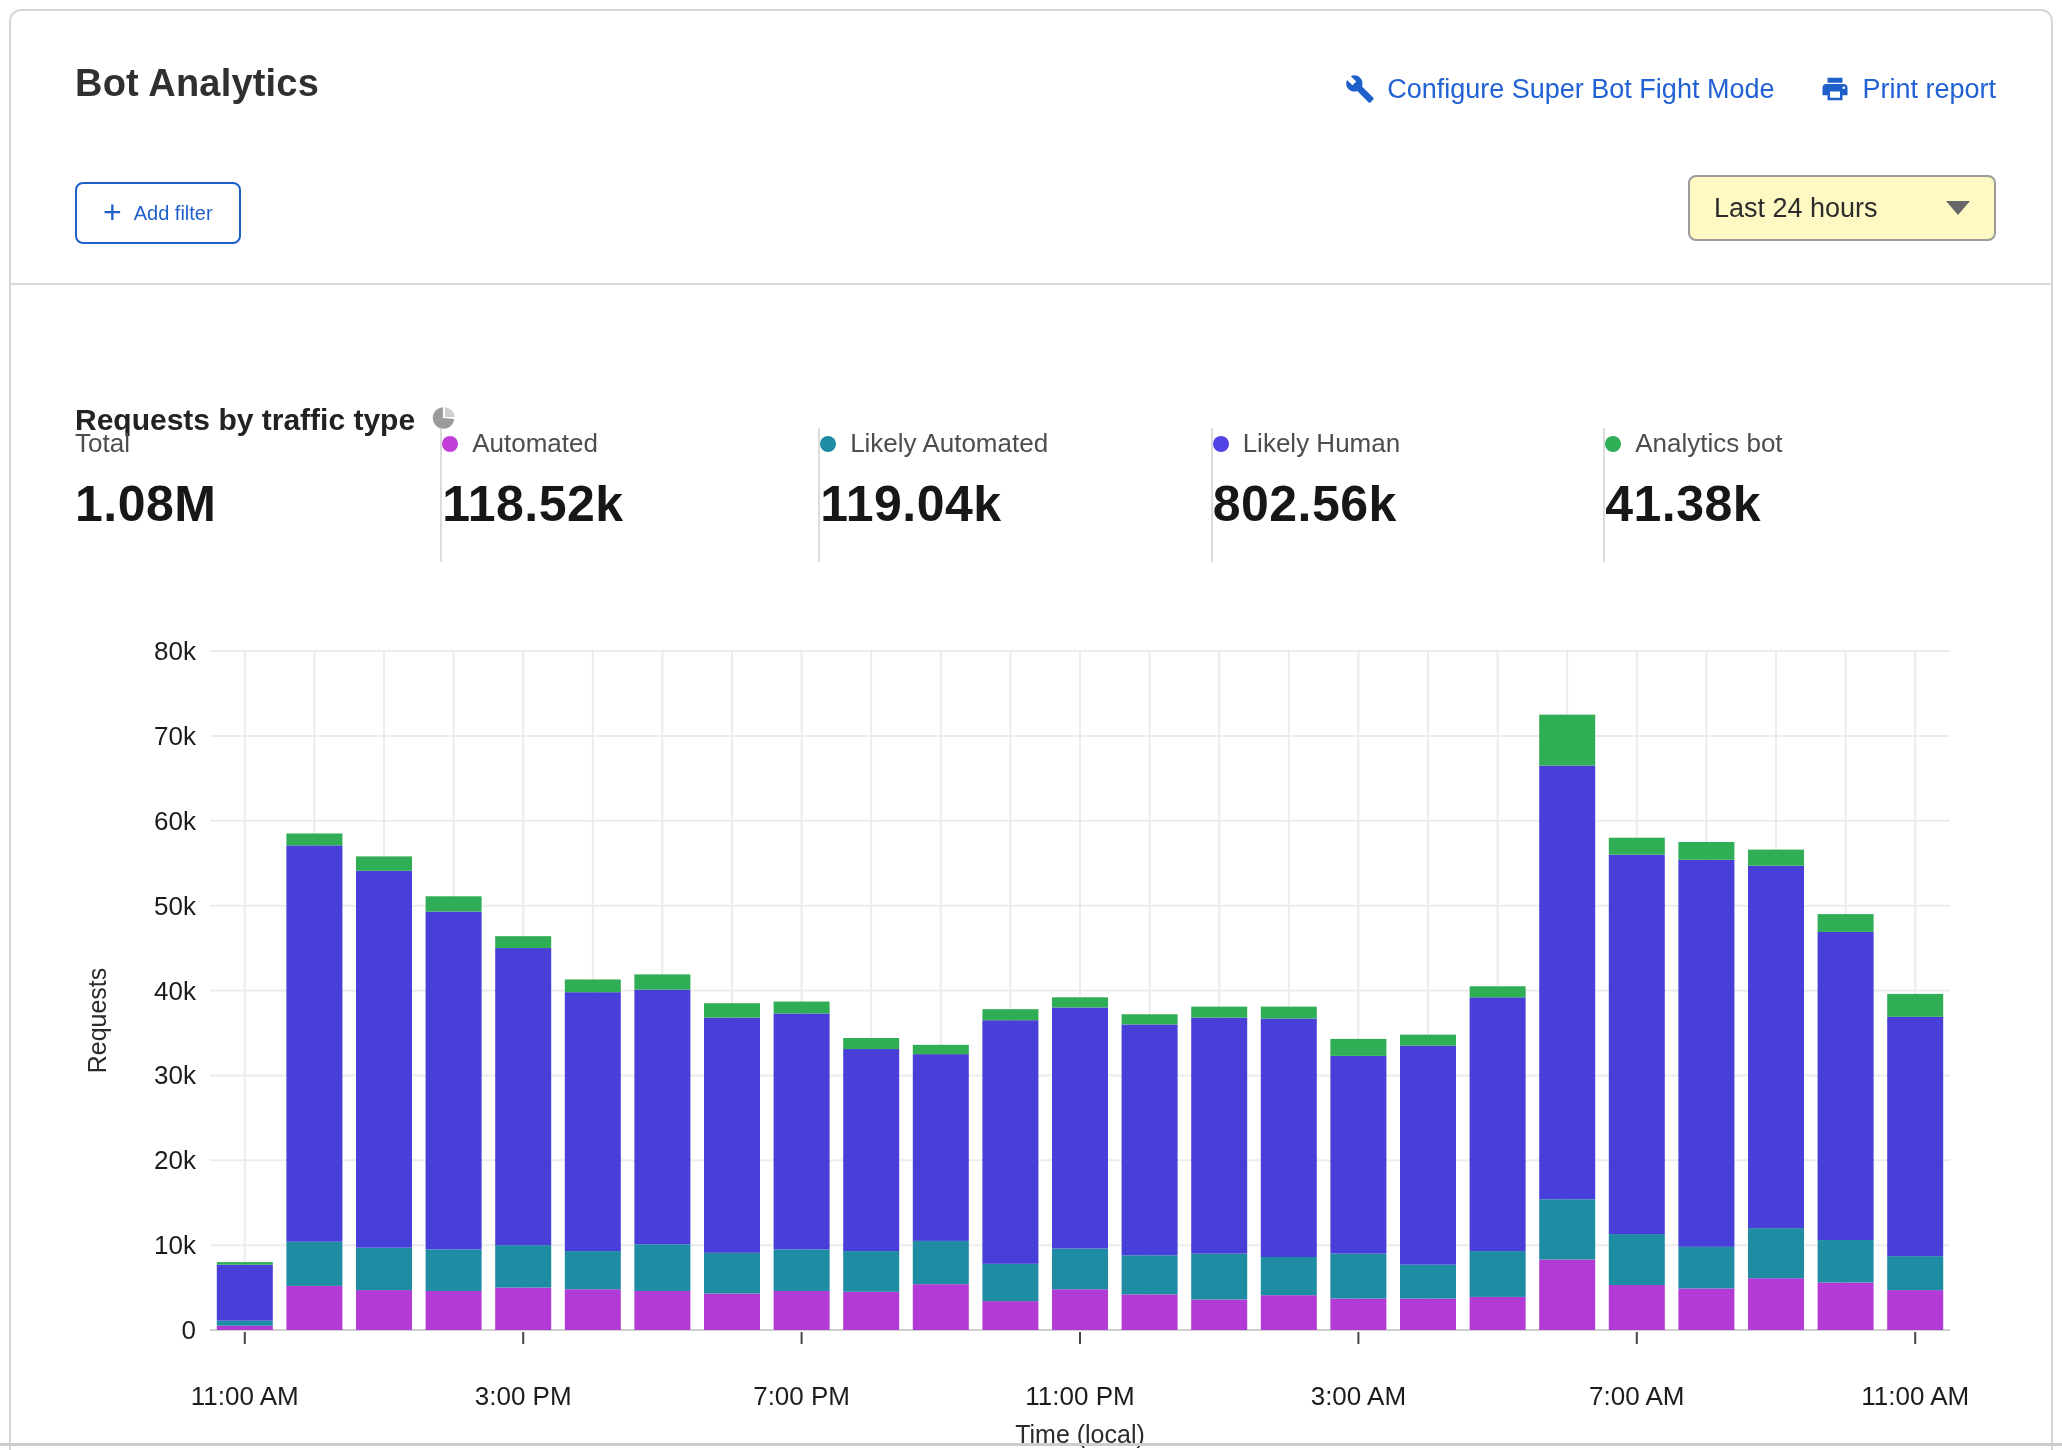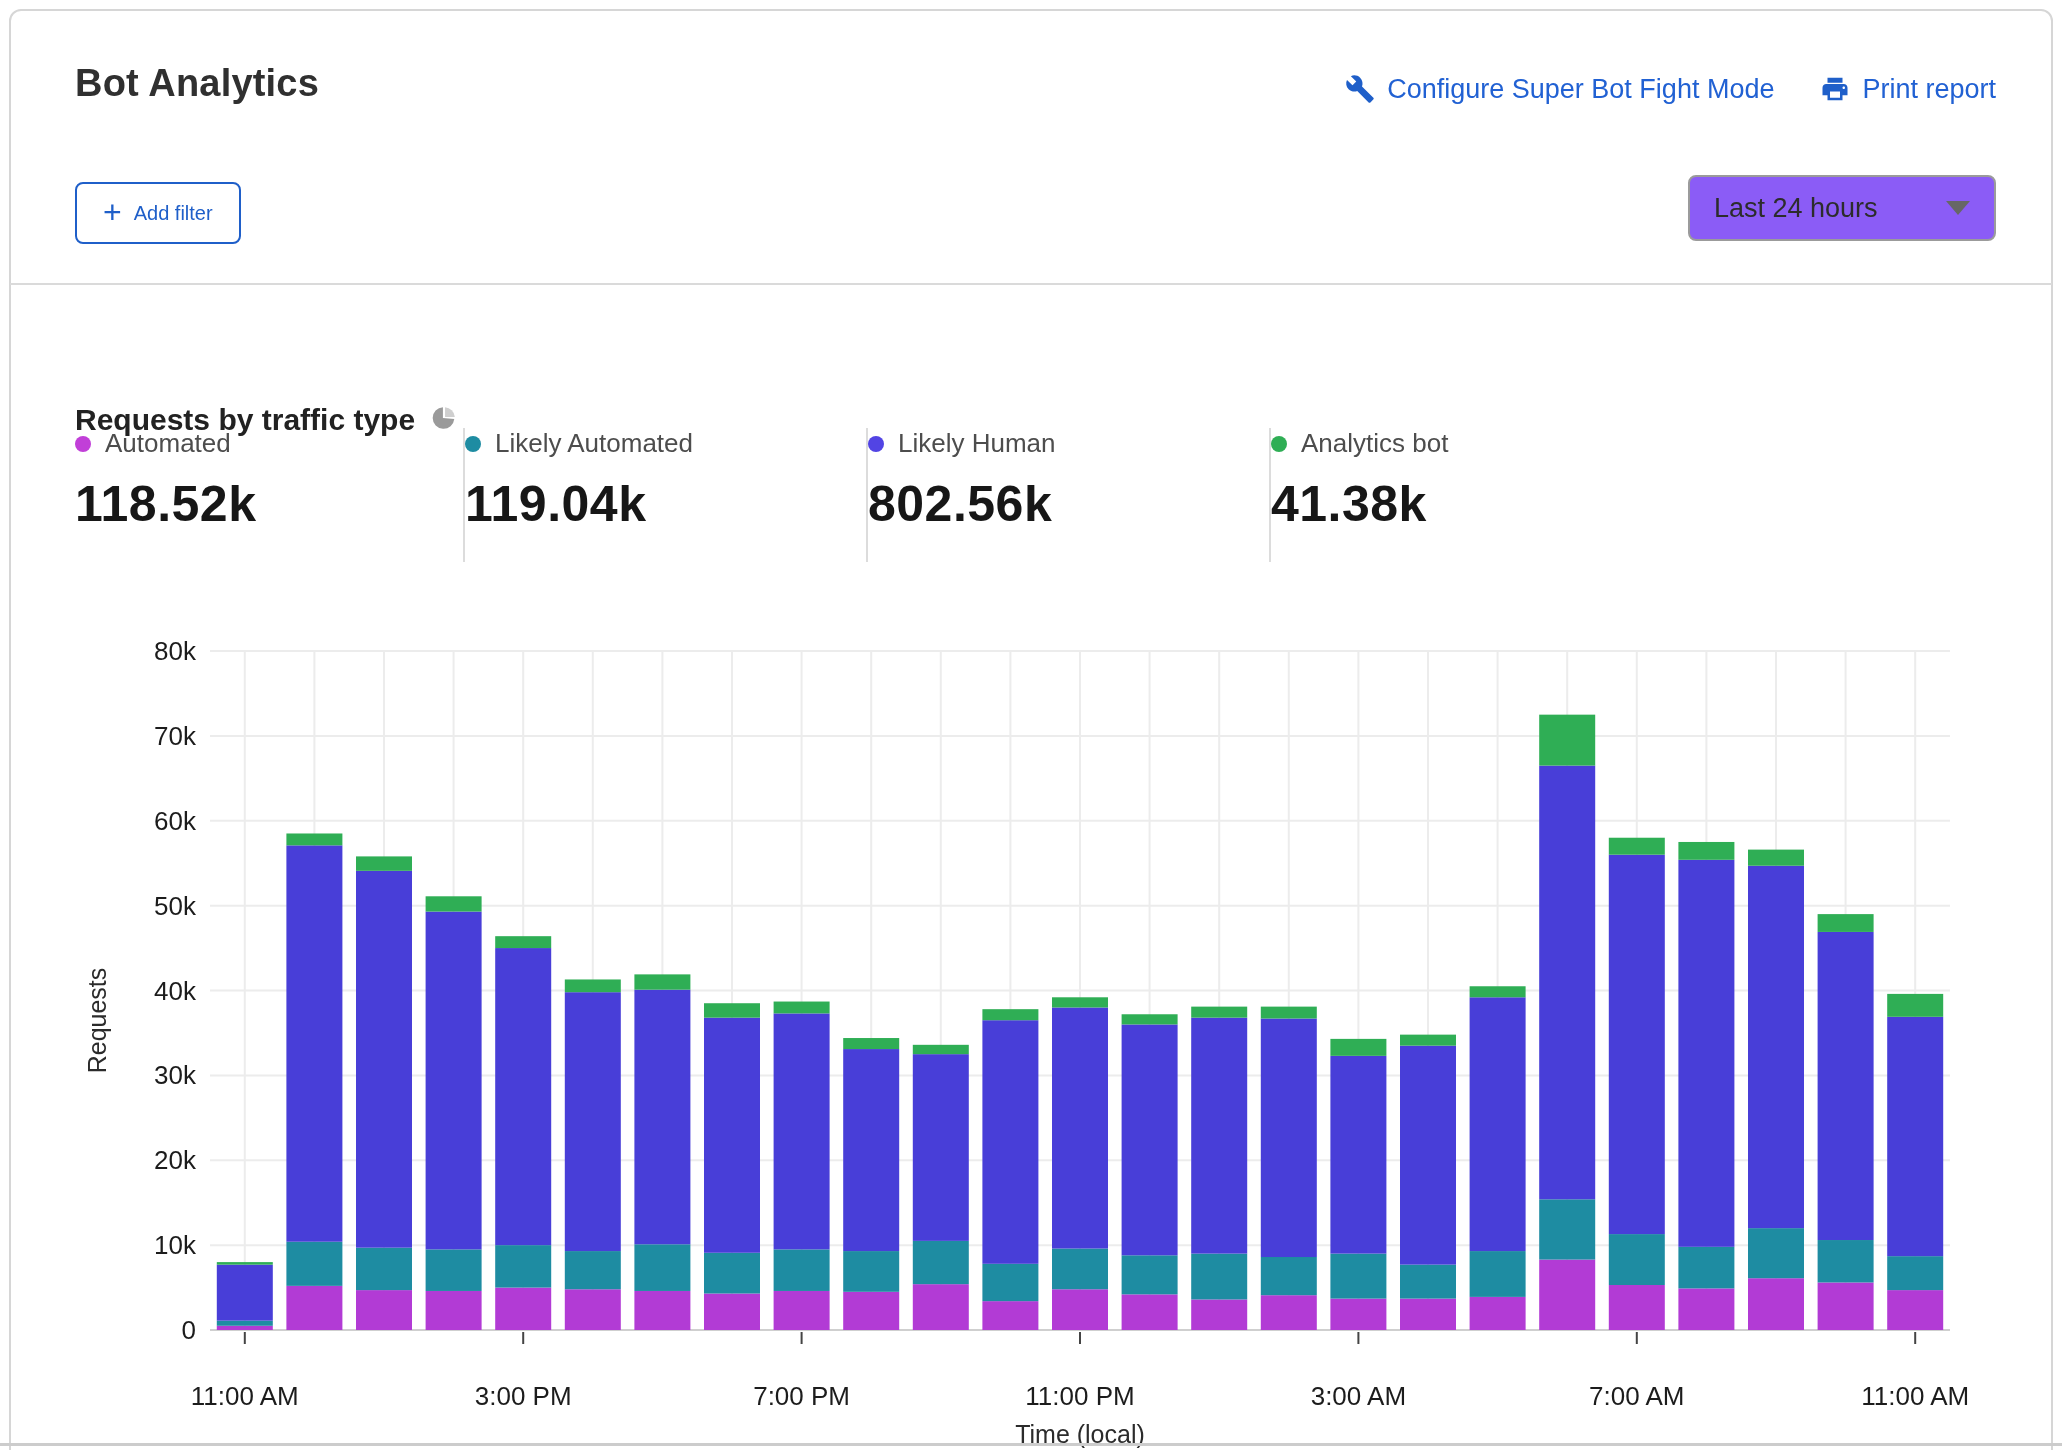--- a/index.html
+++ b/index.html
@@ -28,21 +28,21 @@
   .add-filter-btn {
     position: absolute; left: 75px; top: 182px; height: 62px;
     display: inline-flex; align-items: center; gap: 12px; padding: 0 26px;
     background: #ffffff; border: 2px solid #1f5fc9; border-radius: 8px; cursor: pointer;
   }
   .add-filter-btn .plus { font-size: 32px; color: #1f5fc9; font-weight: 400; line-height: 1; margin-top: -3px; }
   .add-filter-btn .txt { font-size: 20px; color: #1f5fc9; }
 
   .range-select {
     position: absolute; top: 175px; right: 66px; width: 308px; height: 66px;
-    background: #8b5cf6; border: 2px solid #9b9b9b; border-radius: 8px;
+    background: #fef9c3; border: 2px solid #9b9b9b; border-radius: 8px;
     display: flex; align-items: center; justify-content: space-between;
     padding: 0 24px; cursor: pointer;
   }
   .range-select .val { font-size: 27px; color: #2c2c2c; }
   .caret { width: 0; height: 0; border-left: 12px solid transparent;
     border-right: 12px solid transparent; border-top: 14px solid #676767; }
 
   .section-divider { position: absolute; left: 10px; right: 10px; top: 283px; height: 2px; background: #dadada; }
 
   .section-title-row { position: absolute; left: 75px; top: 358px; display: flex; align-items: center; gap: 16px; margin-top: 45px; }
@@ -104,20 +104,26 @@
     <span class="section-title">Requests by traffic type</span>
     <span>
       <svg width="26" height="26" viewBox="0 0 24 24">
         <path d="M11 2 A10 10 0 1 0 21.5 13 L11 12 Z" fill="#9a9a9a"></path>
         <path d="M13 2 A10 10 0 0 1 22 11 L13 11 Z" fill="#cfcfcf"></path>
       </svg>
     </span>
   </div>
 
   <div class="stats-row" id="stats-row">
+      <div class="stat-col" style="width: 375px;">
+        <div class="stat-label-row">
+          <span class="stat-label">Total</span>
+        </div>
+        <div class="stat-value">1.08M</div>
+      </div>
       <div class="stat-col" style="width: 388px;">
         <div class="stat-label-row">
           <span class="stat-dot" style="background: rgb(193, 63, 216);"></span>
           <span class="stat-label">Automated</span>
         </div>
         <div class="stat-value">118.52k</div>
       </div>
       <div class="stat-col" style="width: 403px;">
         <div class="stat-label-row">
           <span class="stat-dot" style="background: rgb(30, 140, 162);"></span>

